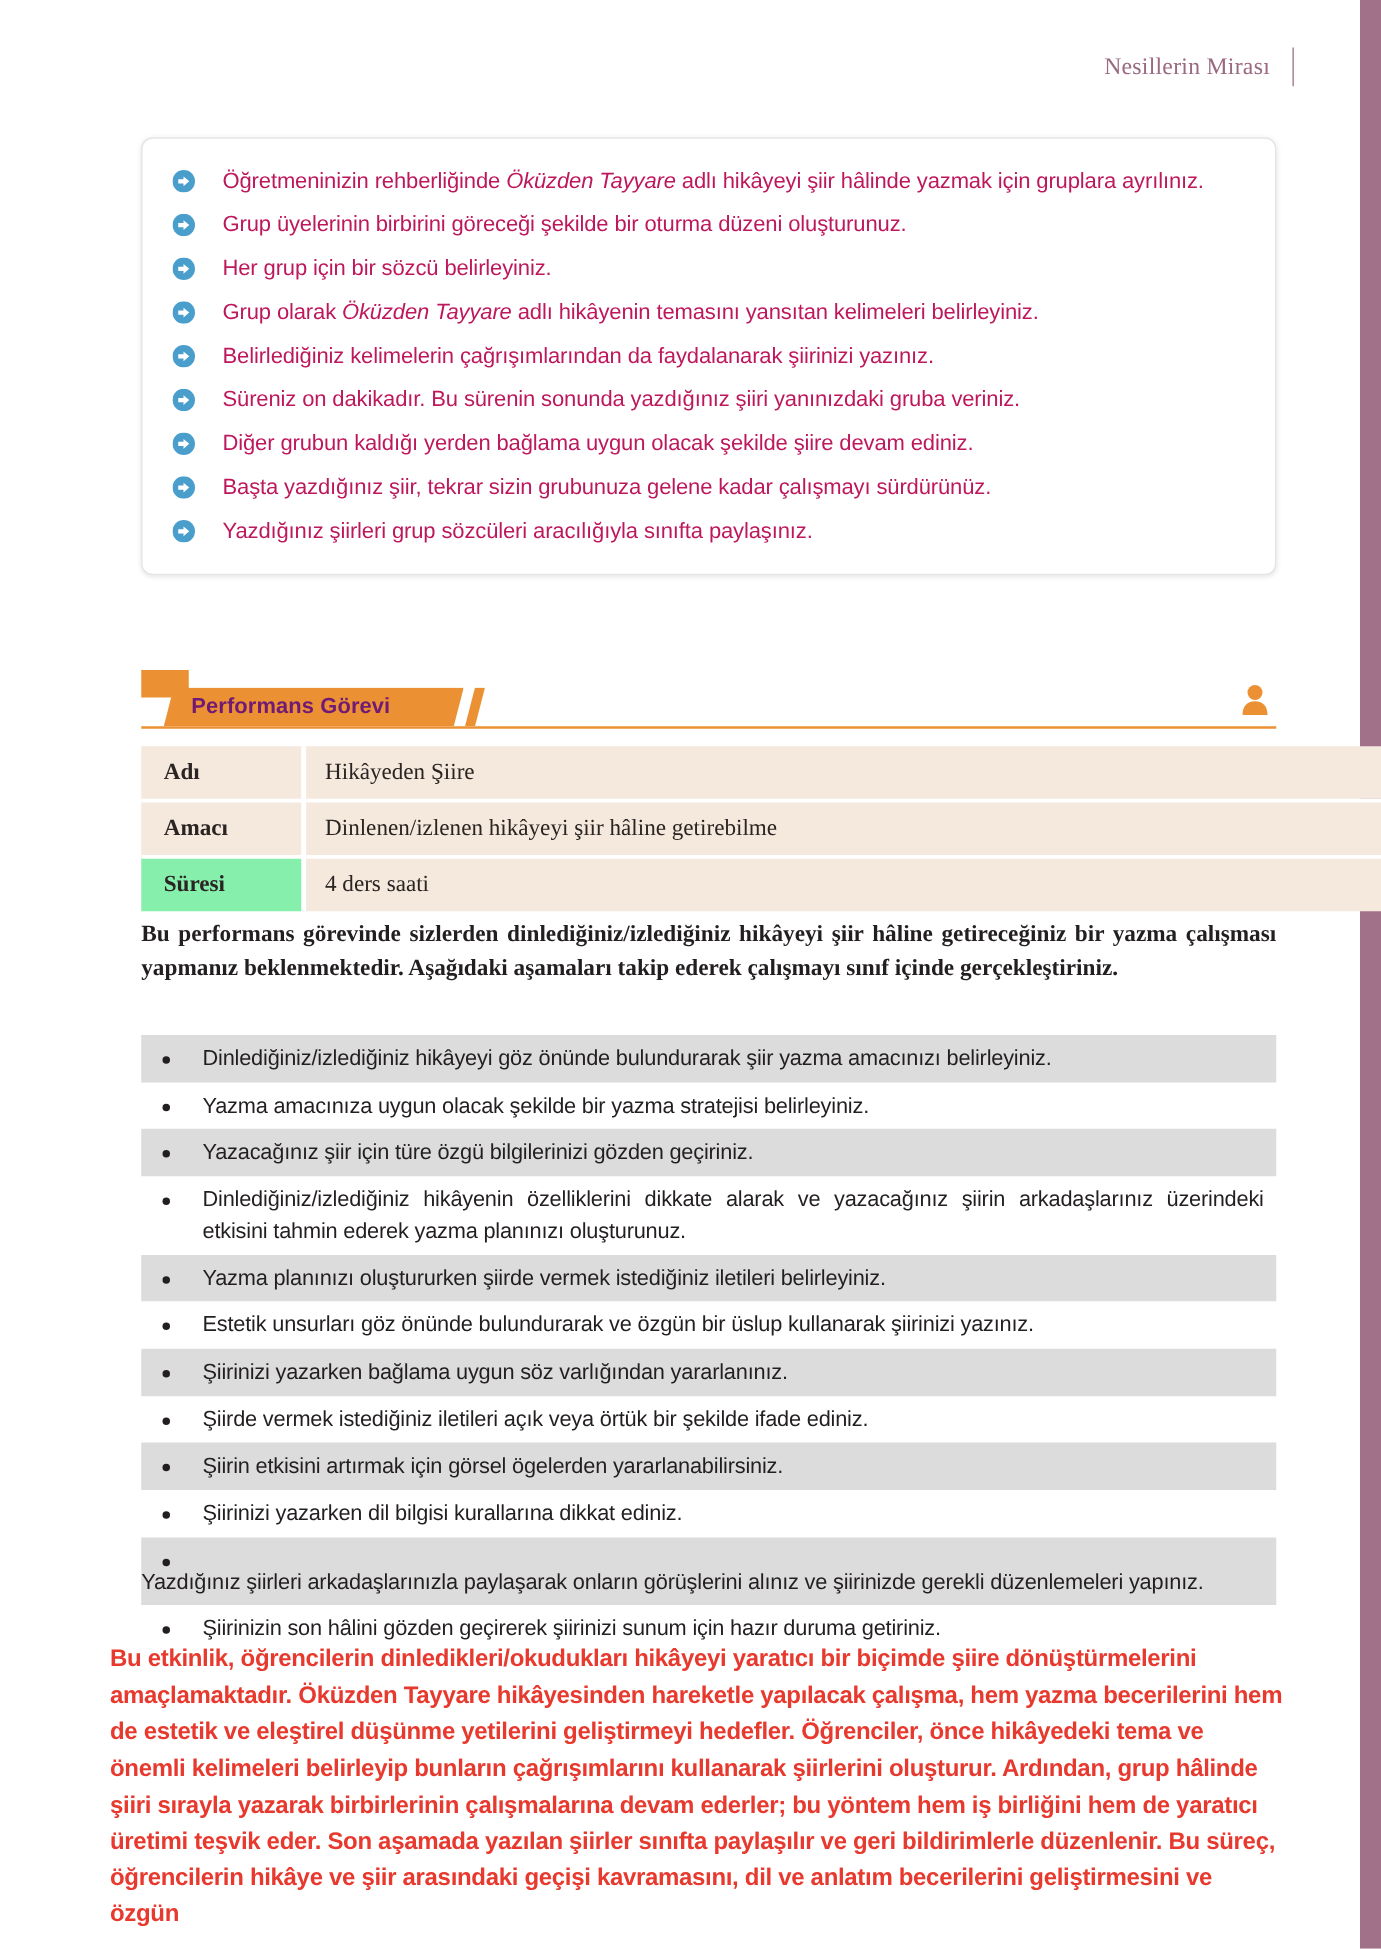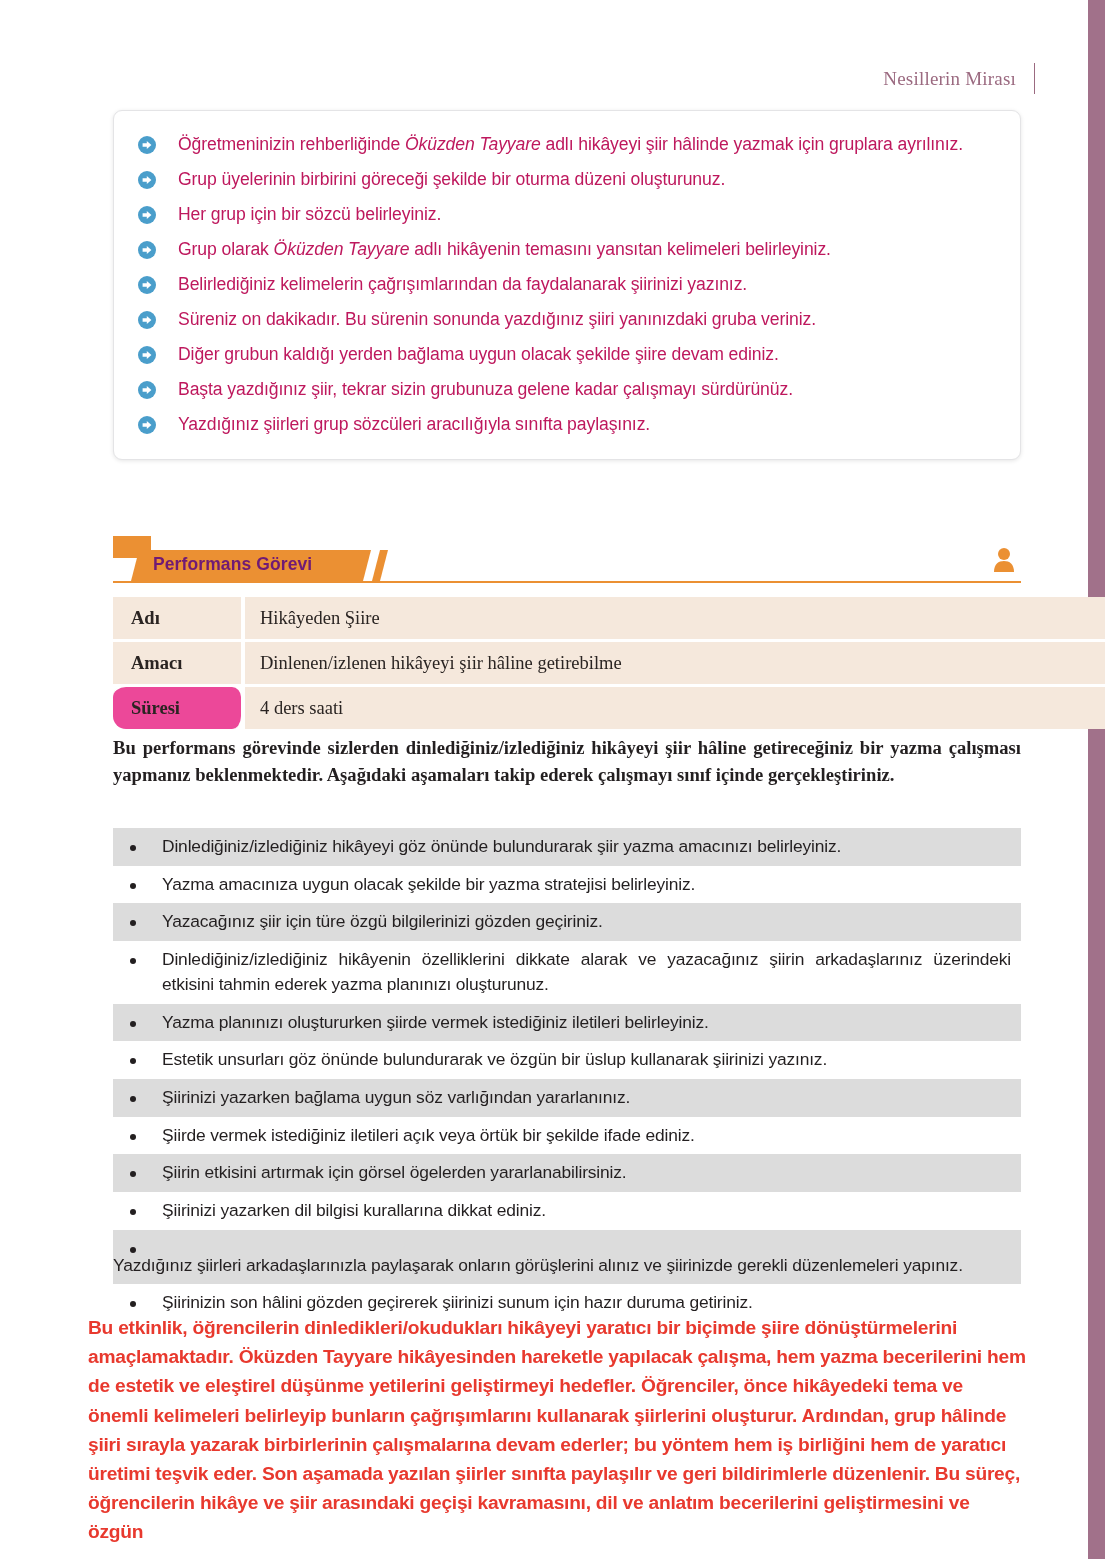--- a/index.html
+++ b/index.html
@@ -25,21 +25,20 @@
   }
 
   
   #running-header {
     position: absolute;
     top: 38px;
     right: 70px;
     display: flex;
     align-items: center;
     gap: 18px;
-    margin-top: 25px;
   }
   #running-header .ht {
     font-family: "Liberation Serif", serif;
     font-size: 19px;
     letter-spacing: .2px;
     color: #9b6a80;
     white-space: nowrap;
   }
   #running-header .hrule {
     width: 1px;
@@ -319,21 +318,21 @@
   <tbody>
       <tr>
         <td class="k" style="background: rgb(245, 232, 220);">Adı</td>
         <td class="v" style="background: rgb(245, 232, 220);">Hikâyeden Şiire</td>
       </tr>
       <tr>
         <td class="k" style="background: rgb(245, 232, 220);">Amacı</td>
         <td class="v" style="background: rgb(245, 232, 220);">Dinlenen/izlenen hikâyeyi şiir hâline getirebilme</td>
       </tr>
       <tr>
-        <td class="k" style="background: #ec4899; border-radius: 13px;">Süresi</td>
+        <td class="k" style="background: #86efac;">Süresi</td>
         <td class="v" style="background: rgb(245, 232, 220);">4 ders saati</td>
       </tr>
     </tbody>
 </table>
 
 <div id="perf-intro">Bu performans görevinde sizlerden dinlediğiniz/izlediğiniz hikâyeyi şiir hâline getireceğiniz bir yazma çalışması yapmanız beklenmektedir. Aşağıdaki aşamaları takip ederek çalışmayı sınıf içinde gerçekleştiriniz.</div>
 
 <div id="step-list">
     <div class="step-row shade" style="background: rgb(220, 220, 220);">
       <span class="dot" style="background: rgb(35, 31, 32);"></span>

